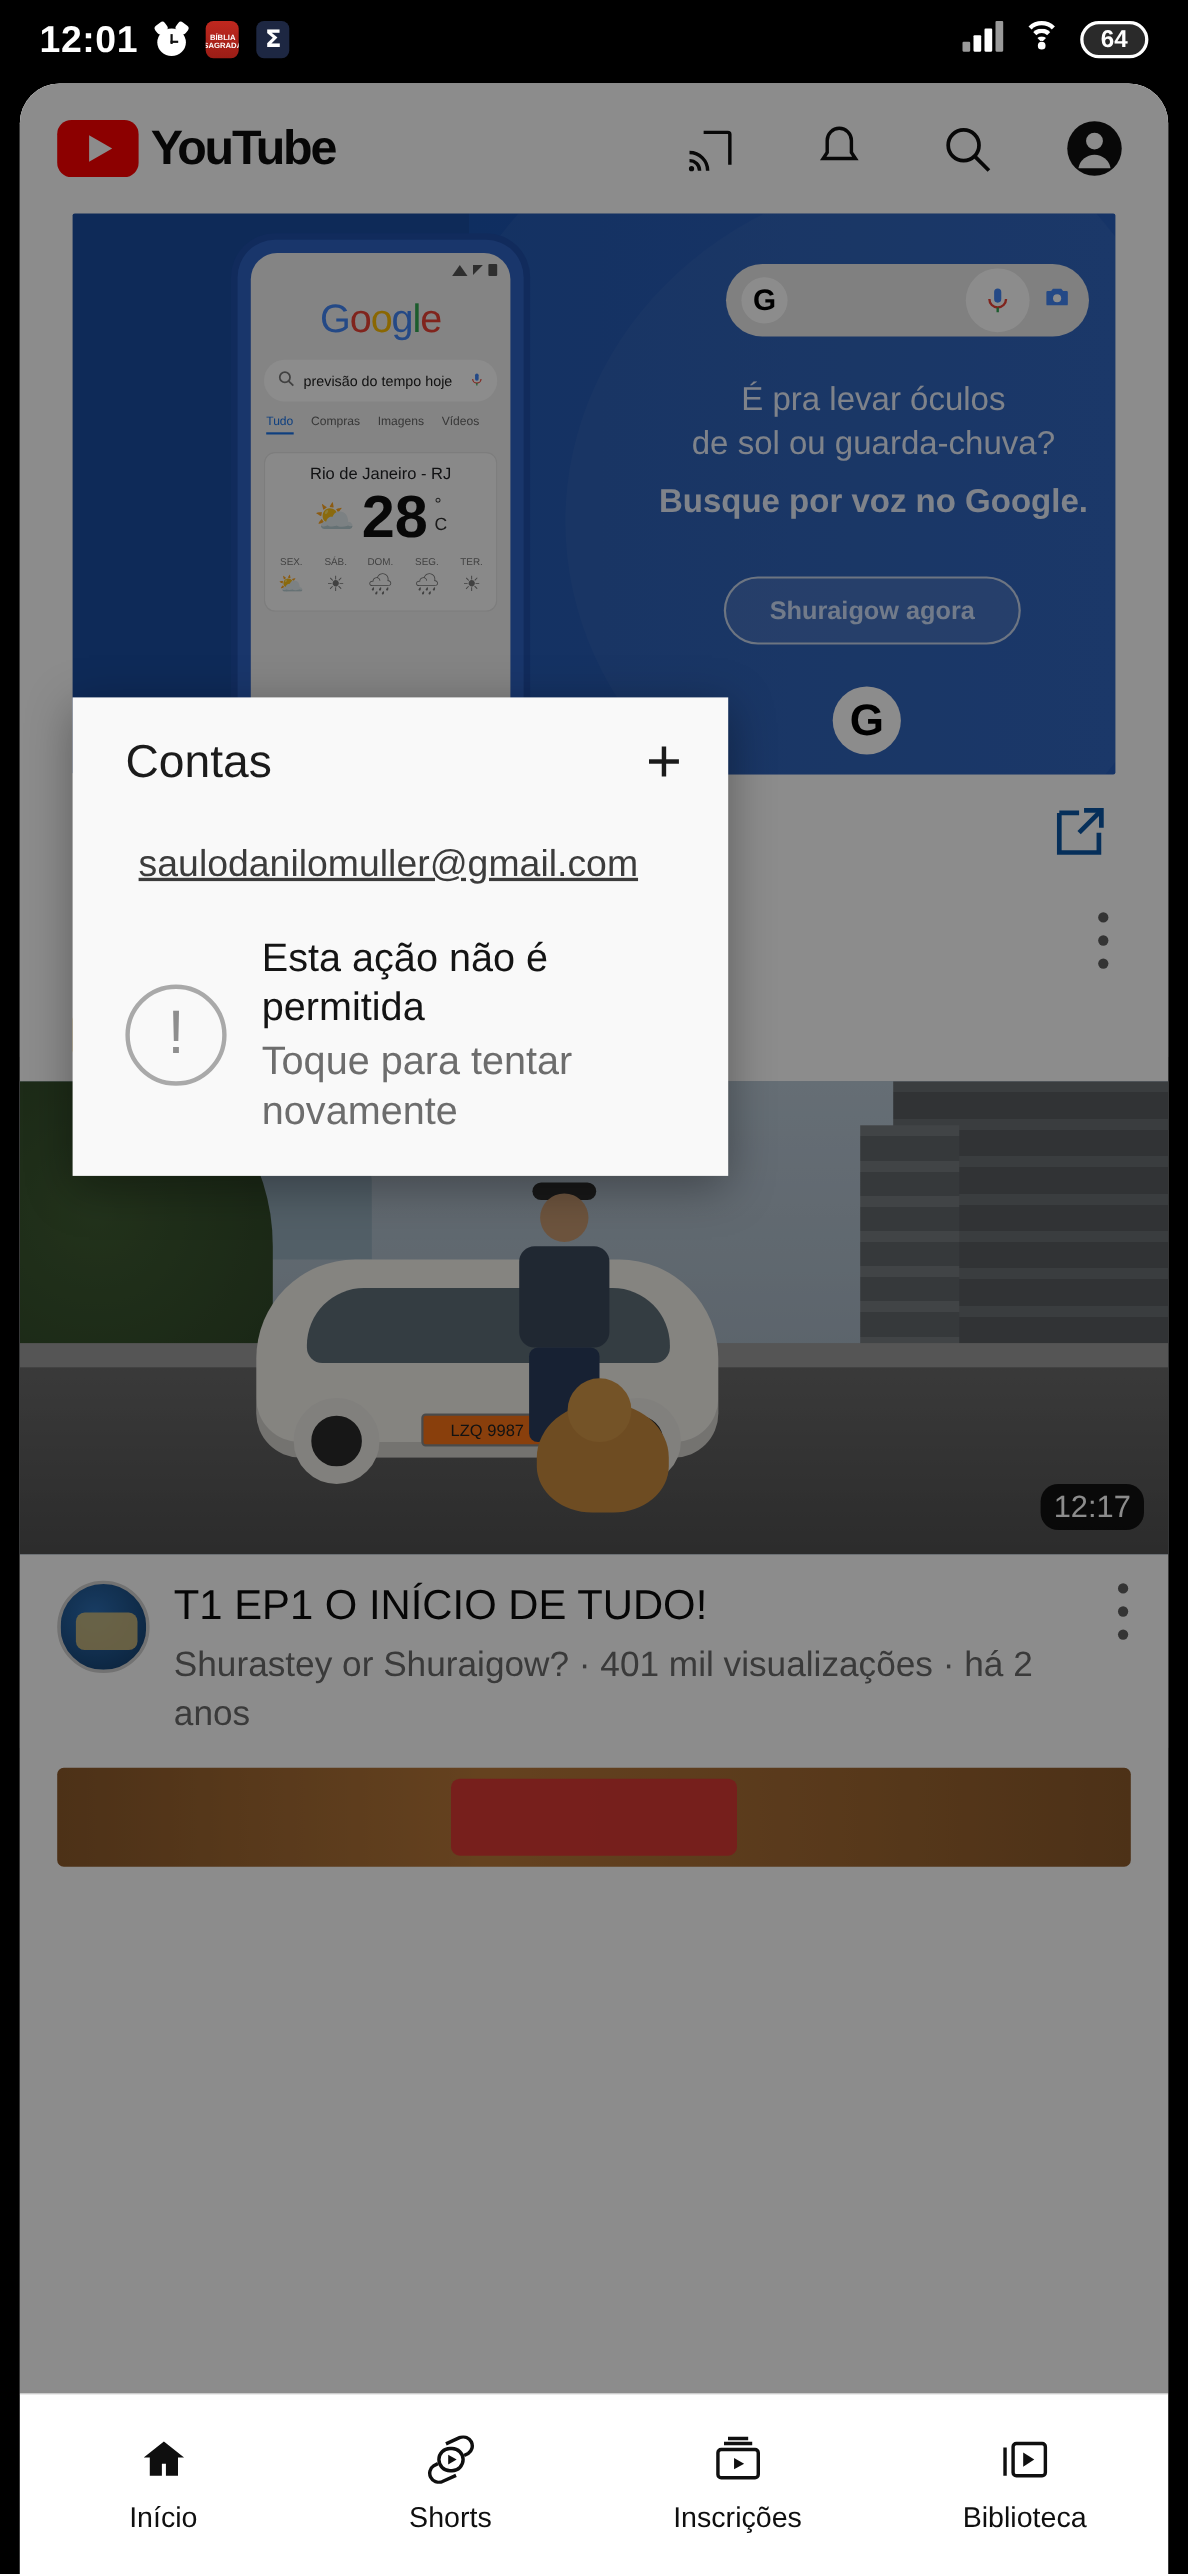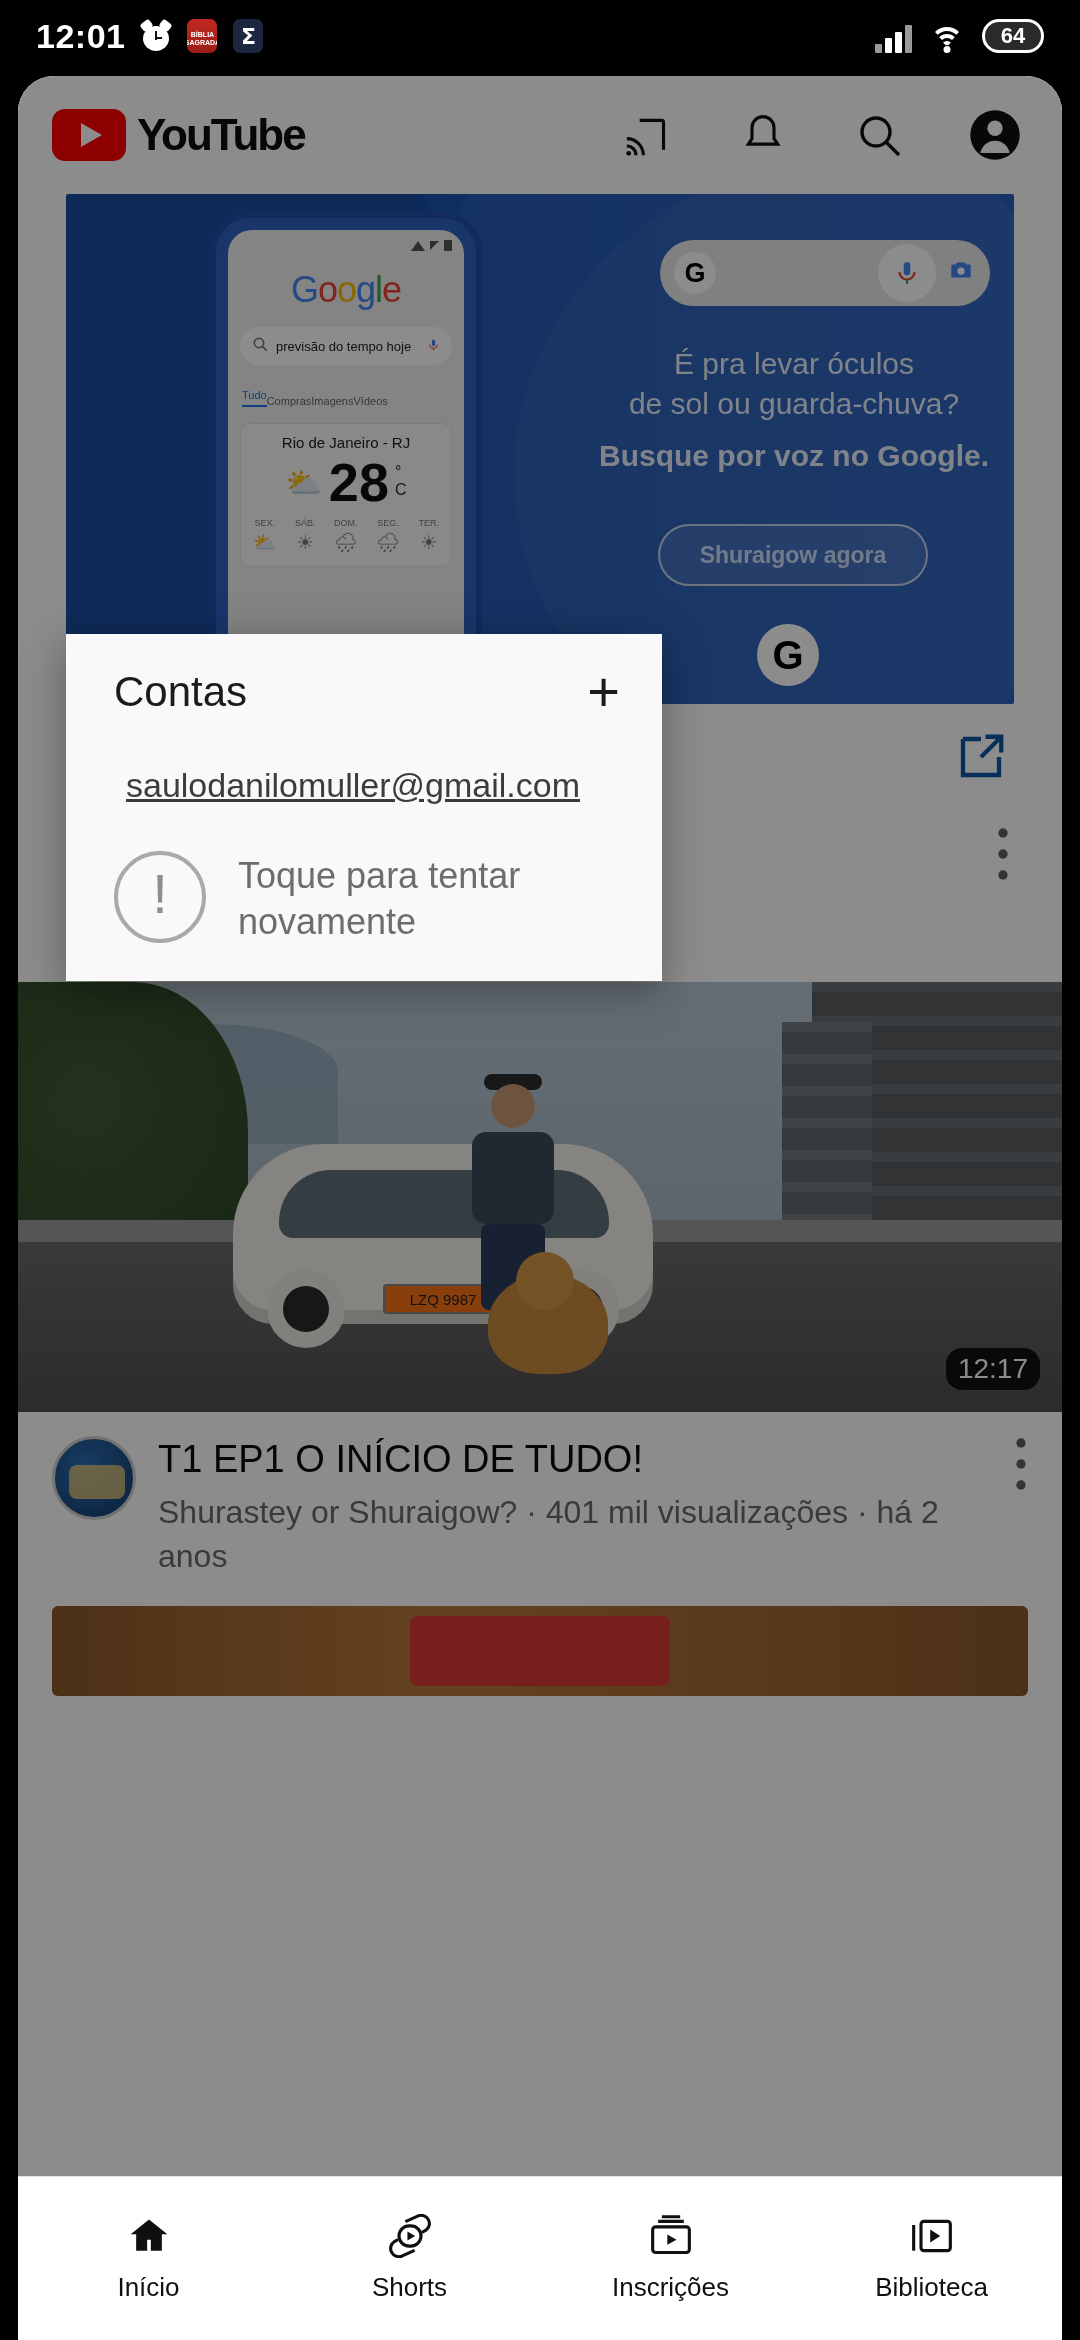--- a/index.html
+++ b/index.html
@@ -12,21 +12,21 @@
   #root { position:relative; width:1080px; height:2340px; background:#000; }
 
   
   .statusbar{
     position:absolute; left:0; top:0; width:1080px; height:72px;
     display:flex; align-items:center; padding:0 36px; color:#fff;
     z-index:60;
   }
   .sb-left{ display:flex; align-items:center; gap:16px; }
   .sb-clock{ font-size:34px; font-weight:600; letter-spacing:.5px; }
-  .sb-right{ margin-left:auto; display:flex; align-items:flex-end; gap:18px; }
+  .sb-right{ margin-left:auto; display:flex; align-items:flex-start; gap:18px; }
   .alarm-ico{ width:30px; height:30px; position:relative; }
   .alarm-ico .bell{ position:absolute; left:2px; top:5px; width:26px; height:25px;
      border-radius:50%; background:#fff; }
   .alarm-ico .e1,.alarm-ico .e2{ position:absolute; top:0px; width:11px; height:9px;
      background:#fff; border-radius:3px; transform:rotate(-38deg);}
   .alarm-ico .e2{ right:0; transform:rotate(38deg);}
   .alarm-ico .hand{ position:absolute; left:14px; top:10px; width:2px; height:9px; background:#111; }
   .alarm-ico .hand2{ position:absolute; left:14px; top:16px; width:7px; height:2px; background:#111; }
 
   .app-ico{ width:30px; height:34px; border-radius:7px; display:flex;
@@ -94,22 +94,22 @@
   .ph-sb .wf{ width:0;height:0;border-left:7px solid transparent;border-right:7px solid transparent;
      border-bottom:10px solid #555; }
   .glogo{ text-align:center; margin-top:18px; font-size:36px; font-weight:500;
      letter-spacing:-1px; font-family:"Liberation Sans",sans-serif; }
   .glogo .b1{color:#4285F4}.glogo .r1{color:#EA4335}.glogo .y1{color:#FBBC05}
   .glogo .b2{color:#4285F4}.glogo .g1{color:#34A853}.glogo .r2{color:#EA4335}
   .gsearch{ margin-top:16px; height:38px; background:#fff; border-radius:19px;
      display:flex; align-items:center; padding:0 12px; gap:8px; }
   .gsearch .q{ font-size:13px; color:#222; white-space:nowrap; }
   .gsearch .mic{ margin-left:auto; font-size:14px; }
-  .gtabs{ display:flex; margin-top:24px; font-size:11px; color:#666;
-     padding:0 2px;align-items:flex-end; }
+  .gtabs{ display:flex; gap:16px; margin-top:12px; font-size:11px; color:#666;
+     padding:0 2px; }
   .gtabs span.sel{ color:#1a73e8; border-bottom:2px solid #1a73e8; padding-bottom:4px; }
   .wcard{ margin-top:16px; background:#fafafa; border:1px solid #e3e3e3;
      border-radius:10px; padding:10px 8px 12px; }
   .wcity{ text-align:center; font-size:15px; color:#202124; }
   .wrow{ display:flex; align-items:center; justify-content:center; gap:6px; margin-top:6px; }
   .wsun{ font-size:30px; line-height:1; }
   .wtemp{ font-size:54px; font-weight:700; color:#101010; line-height:.95; }
   .wunit{ font-size:16px; color:#303030; align-self:flex-start; margin-top:6px; }
   .wdays{ display:flex; justify-content:space-between; margin-top:10px; padding:0 4px; }
   .wday{ text-align:center; font-size:9px; color:#777; }
@@ -508,18 +508,19 @@
 
   <div class="dlg">
     <div class="dlg-head">
       <span class="dlg-title">Contas</span>
       <span class="dlg-plus">+</span>
     </div>
     <div class="dlg-email">saulodanilomuller@gmail.com</div>
     <div class="dlg-err">
       <span class="errcirc">!</span>
       <span>
+        <span class="err-t1" style="display:block">Esta ação não é permitida</span>
         <span class="err-t2" style="display:block">Toque para tentar novamente</span>
       </span>
     </div>
   </div>
 
 </div>
 
 </body></html>

